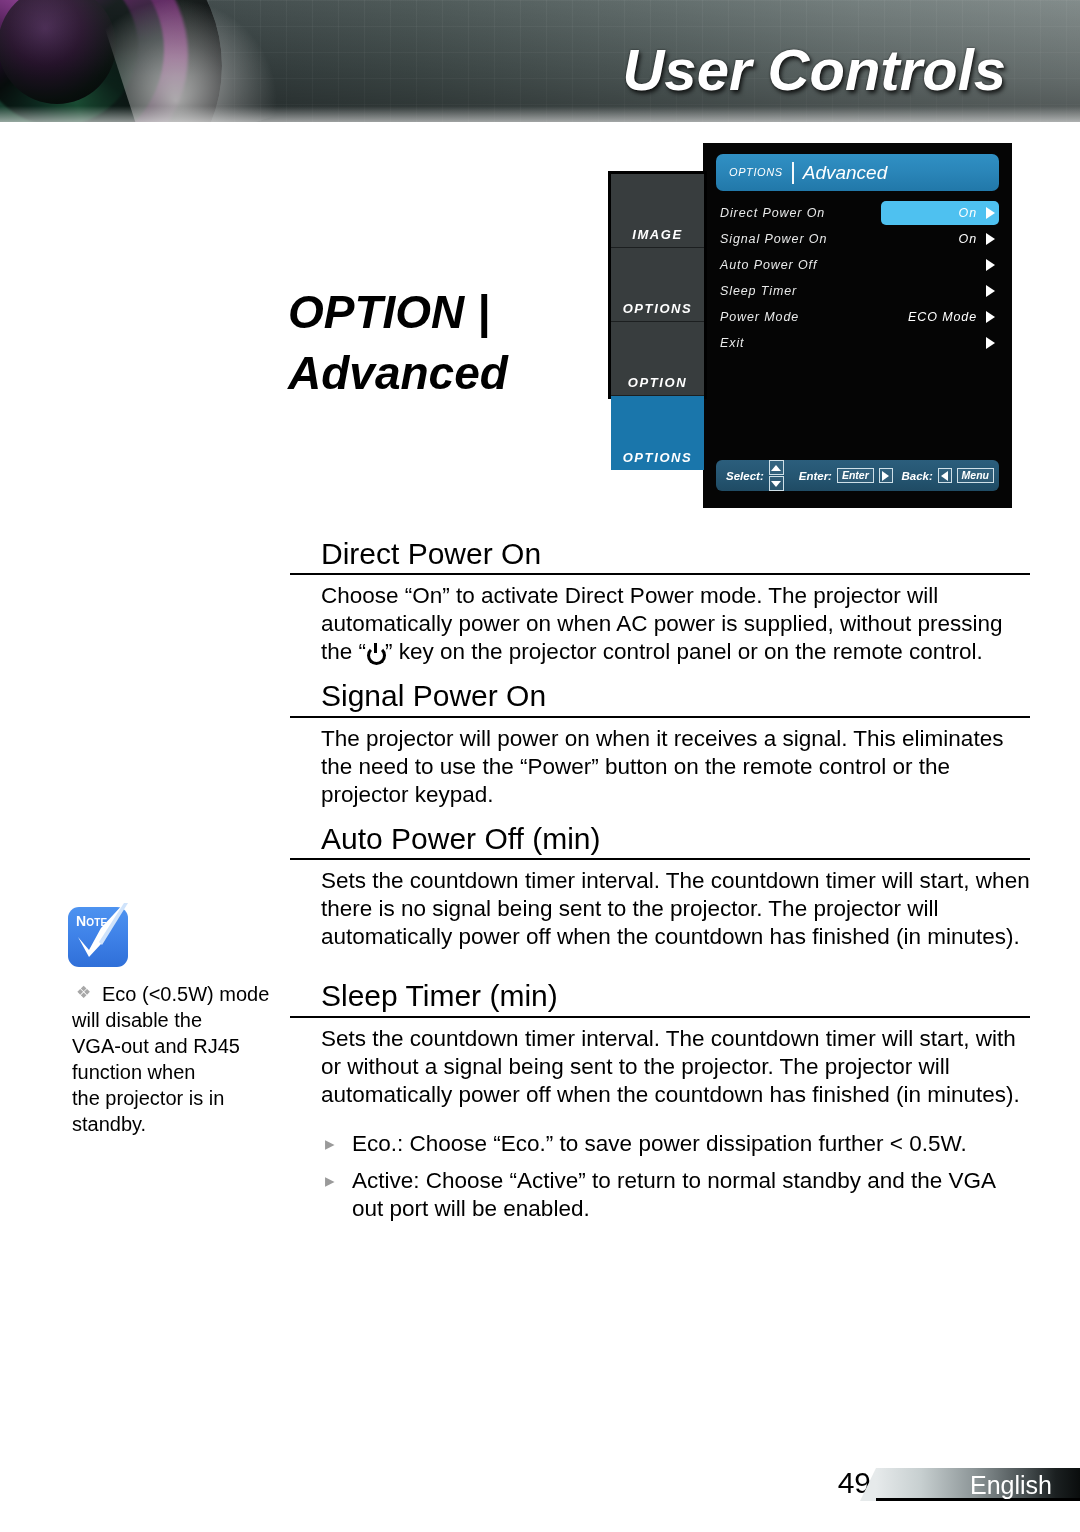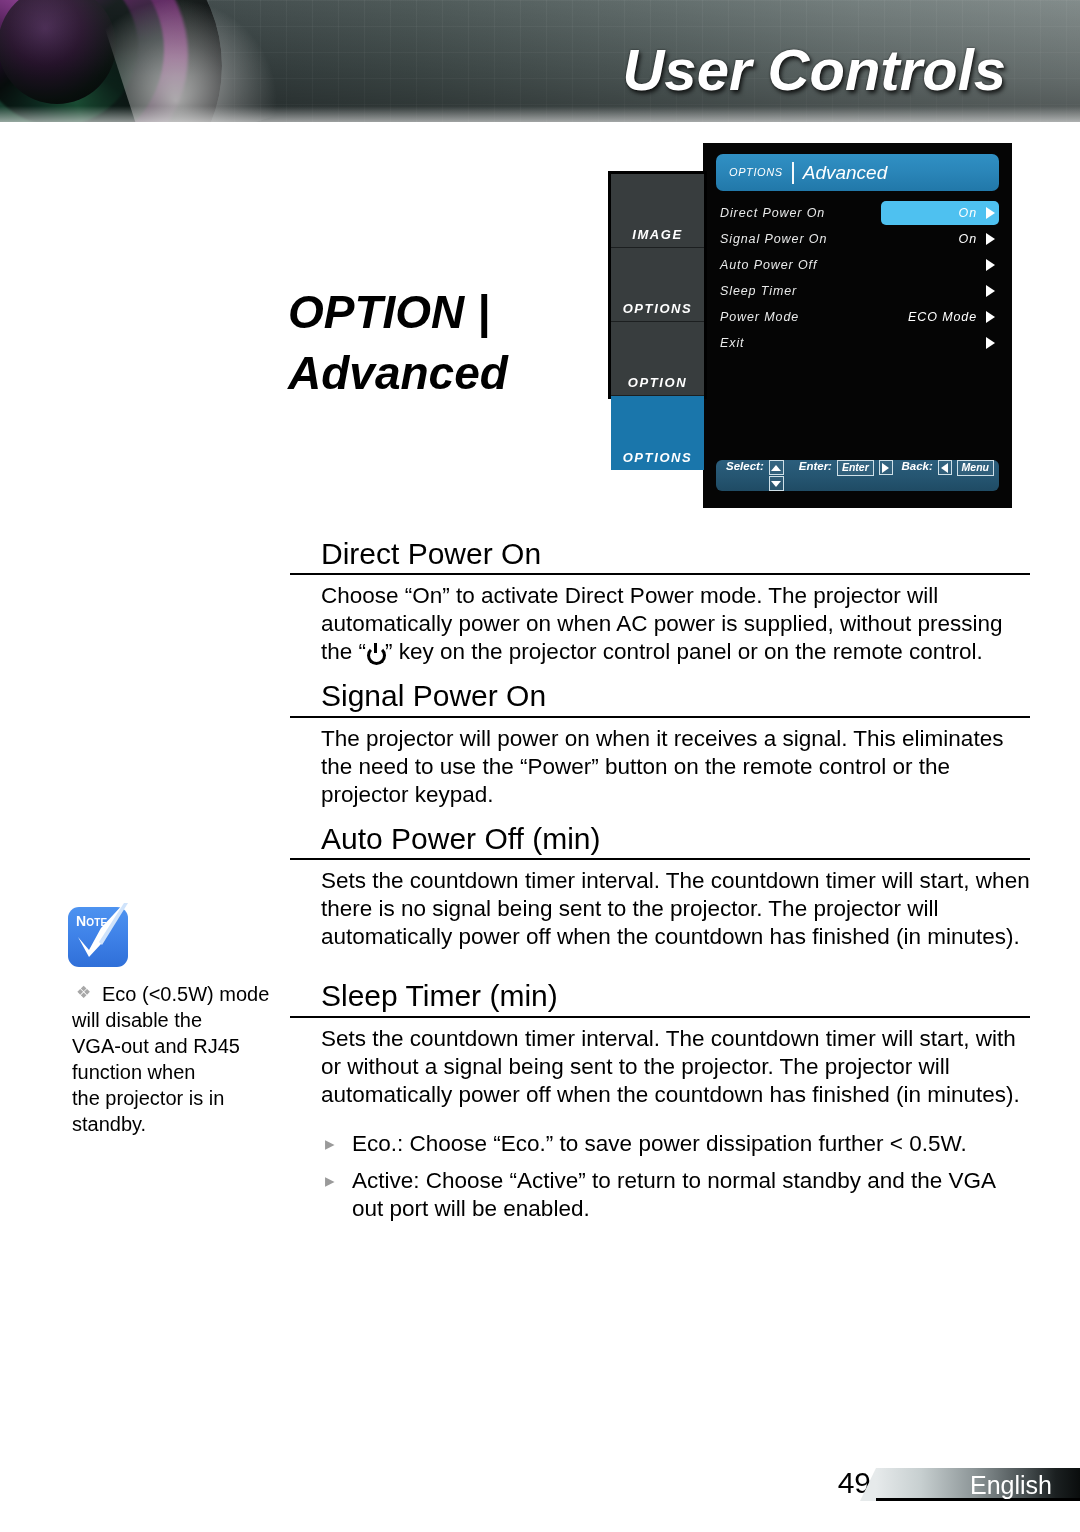--- a/index.html
+++ b/index.html
@@ -223,21 +223,21 @@
     border-bottom: 6px solid transparent;
   }
 
   .osd-footer {
     position: absolute;
     left: 13px; bottom: 17px;
     width: 283px; height: 31px;
     background: linear-gradient(to bottom, #2b5e7c 0%, #255571 55%, #1f4b64 100%);
     border-radius: 6px;
     display: flex;
-    align-items: flex-start;
+    align-items: center;
     color: #ffffff;
     font-size: 11.5px;
     font-weight: bold;
     box-sizing: border-box;
     padding-left: 10px;
   }
   .osd-f-lbl { margin-right: 5px; }
   .osd-stack { display: inline-flex; flex-direction: column; gap: 1px; margin-right: 10px; }
   .key-box {
     border: 1px solid #cfe0e8;

